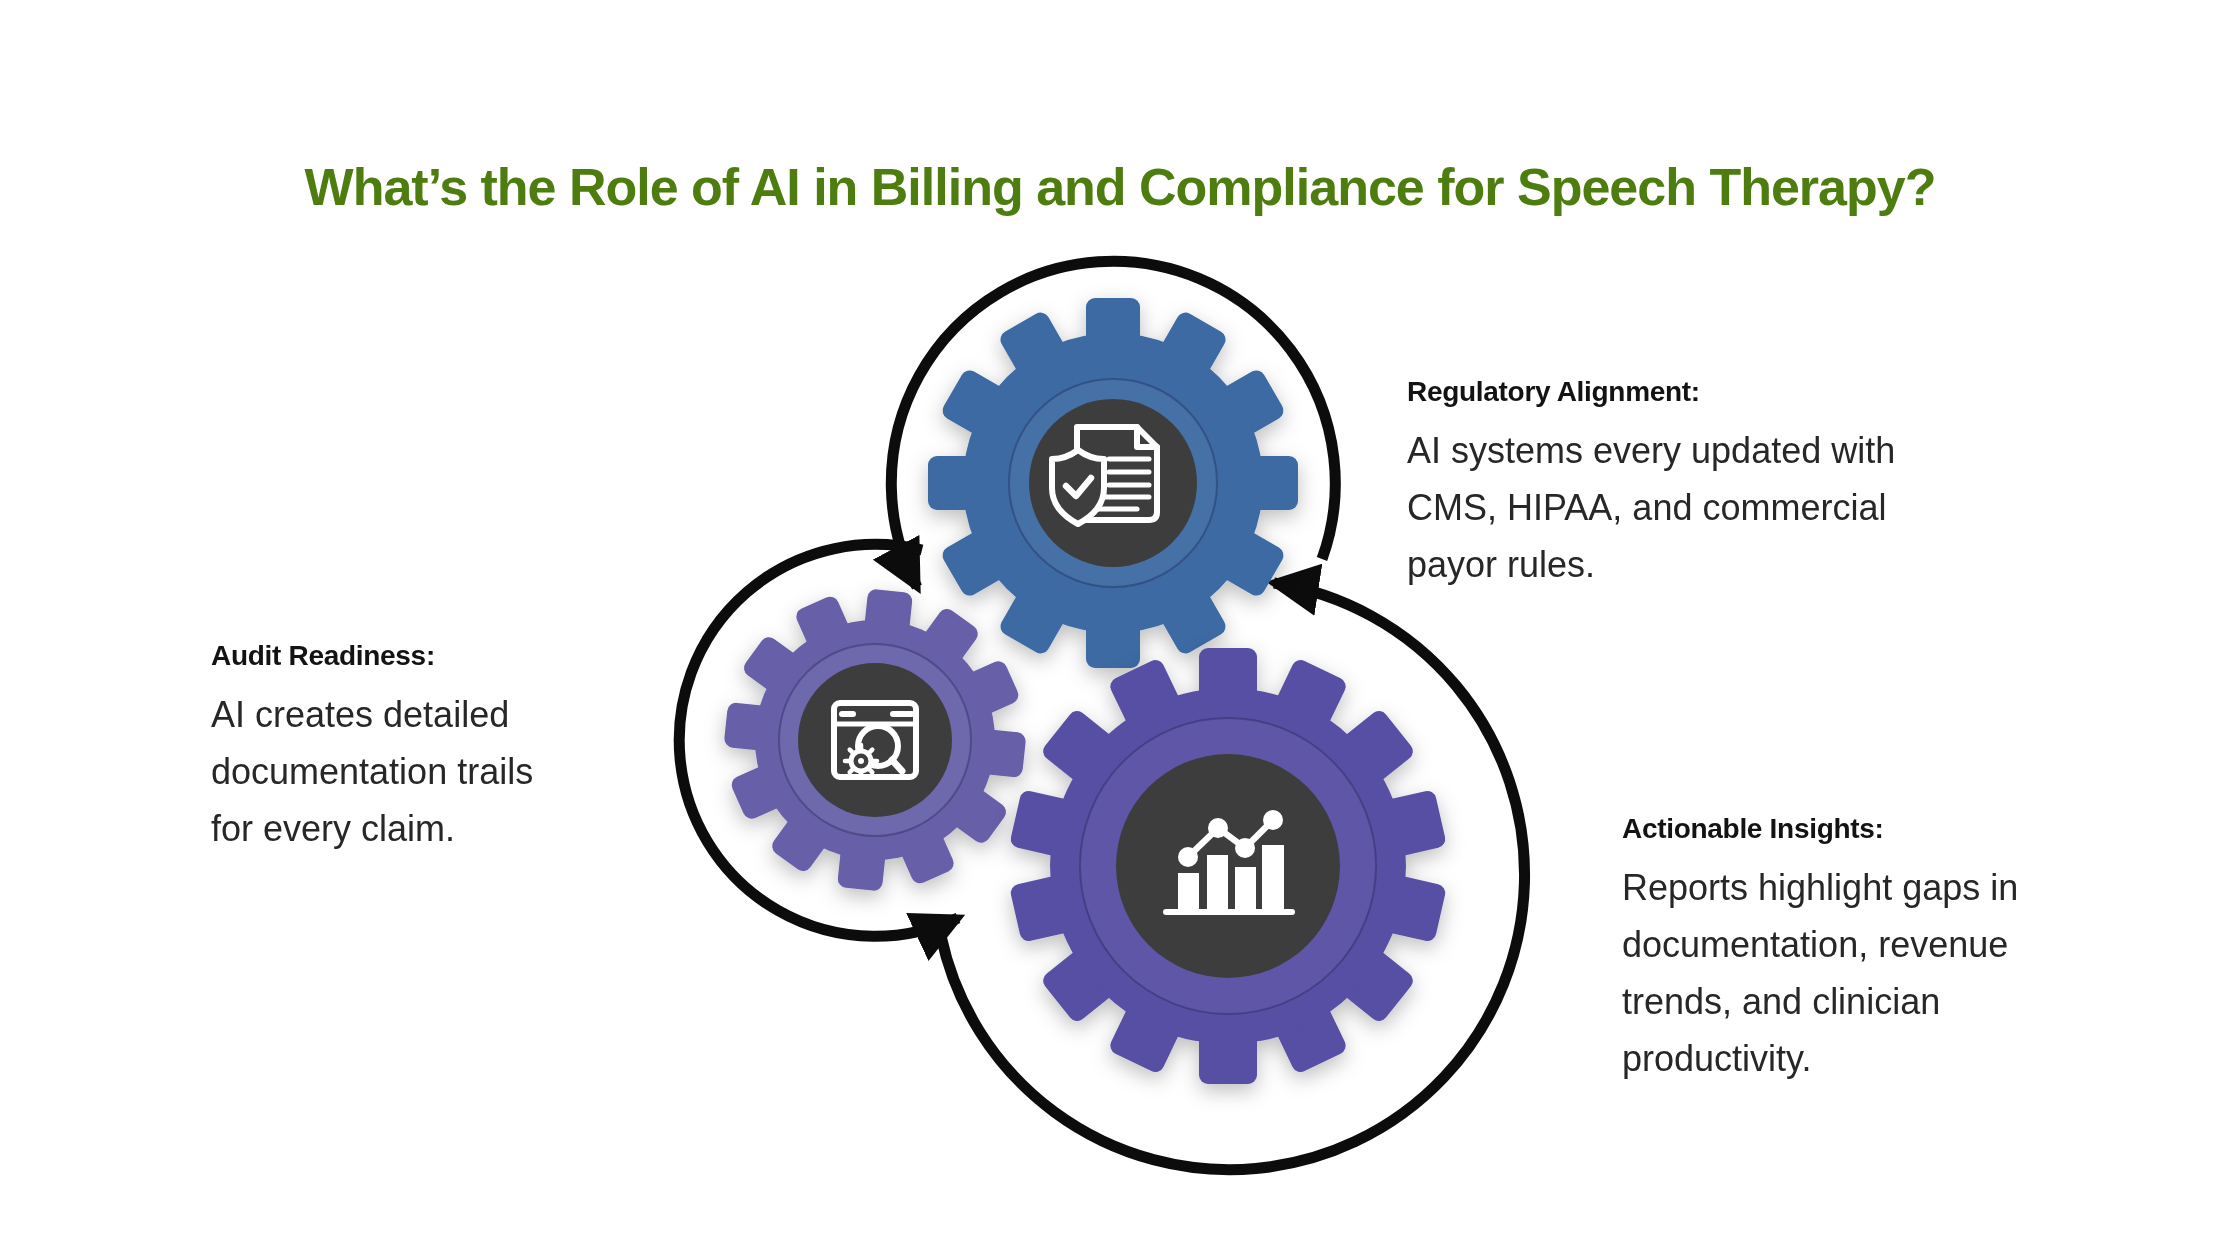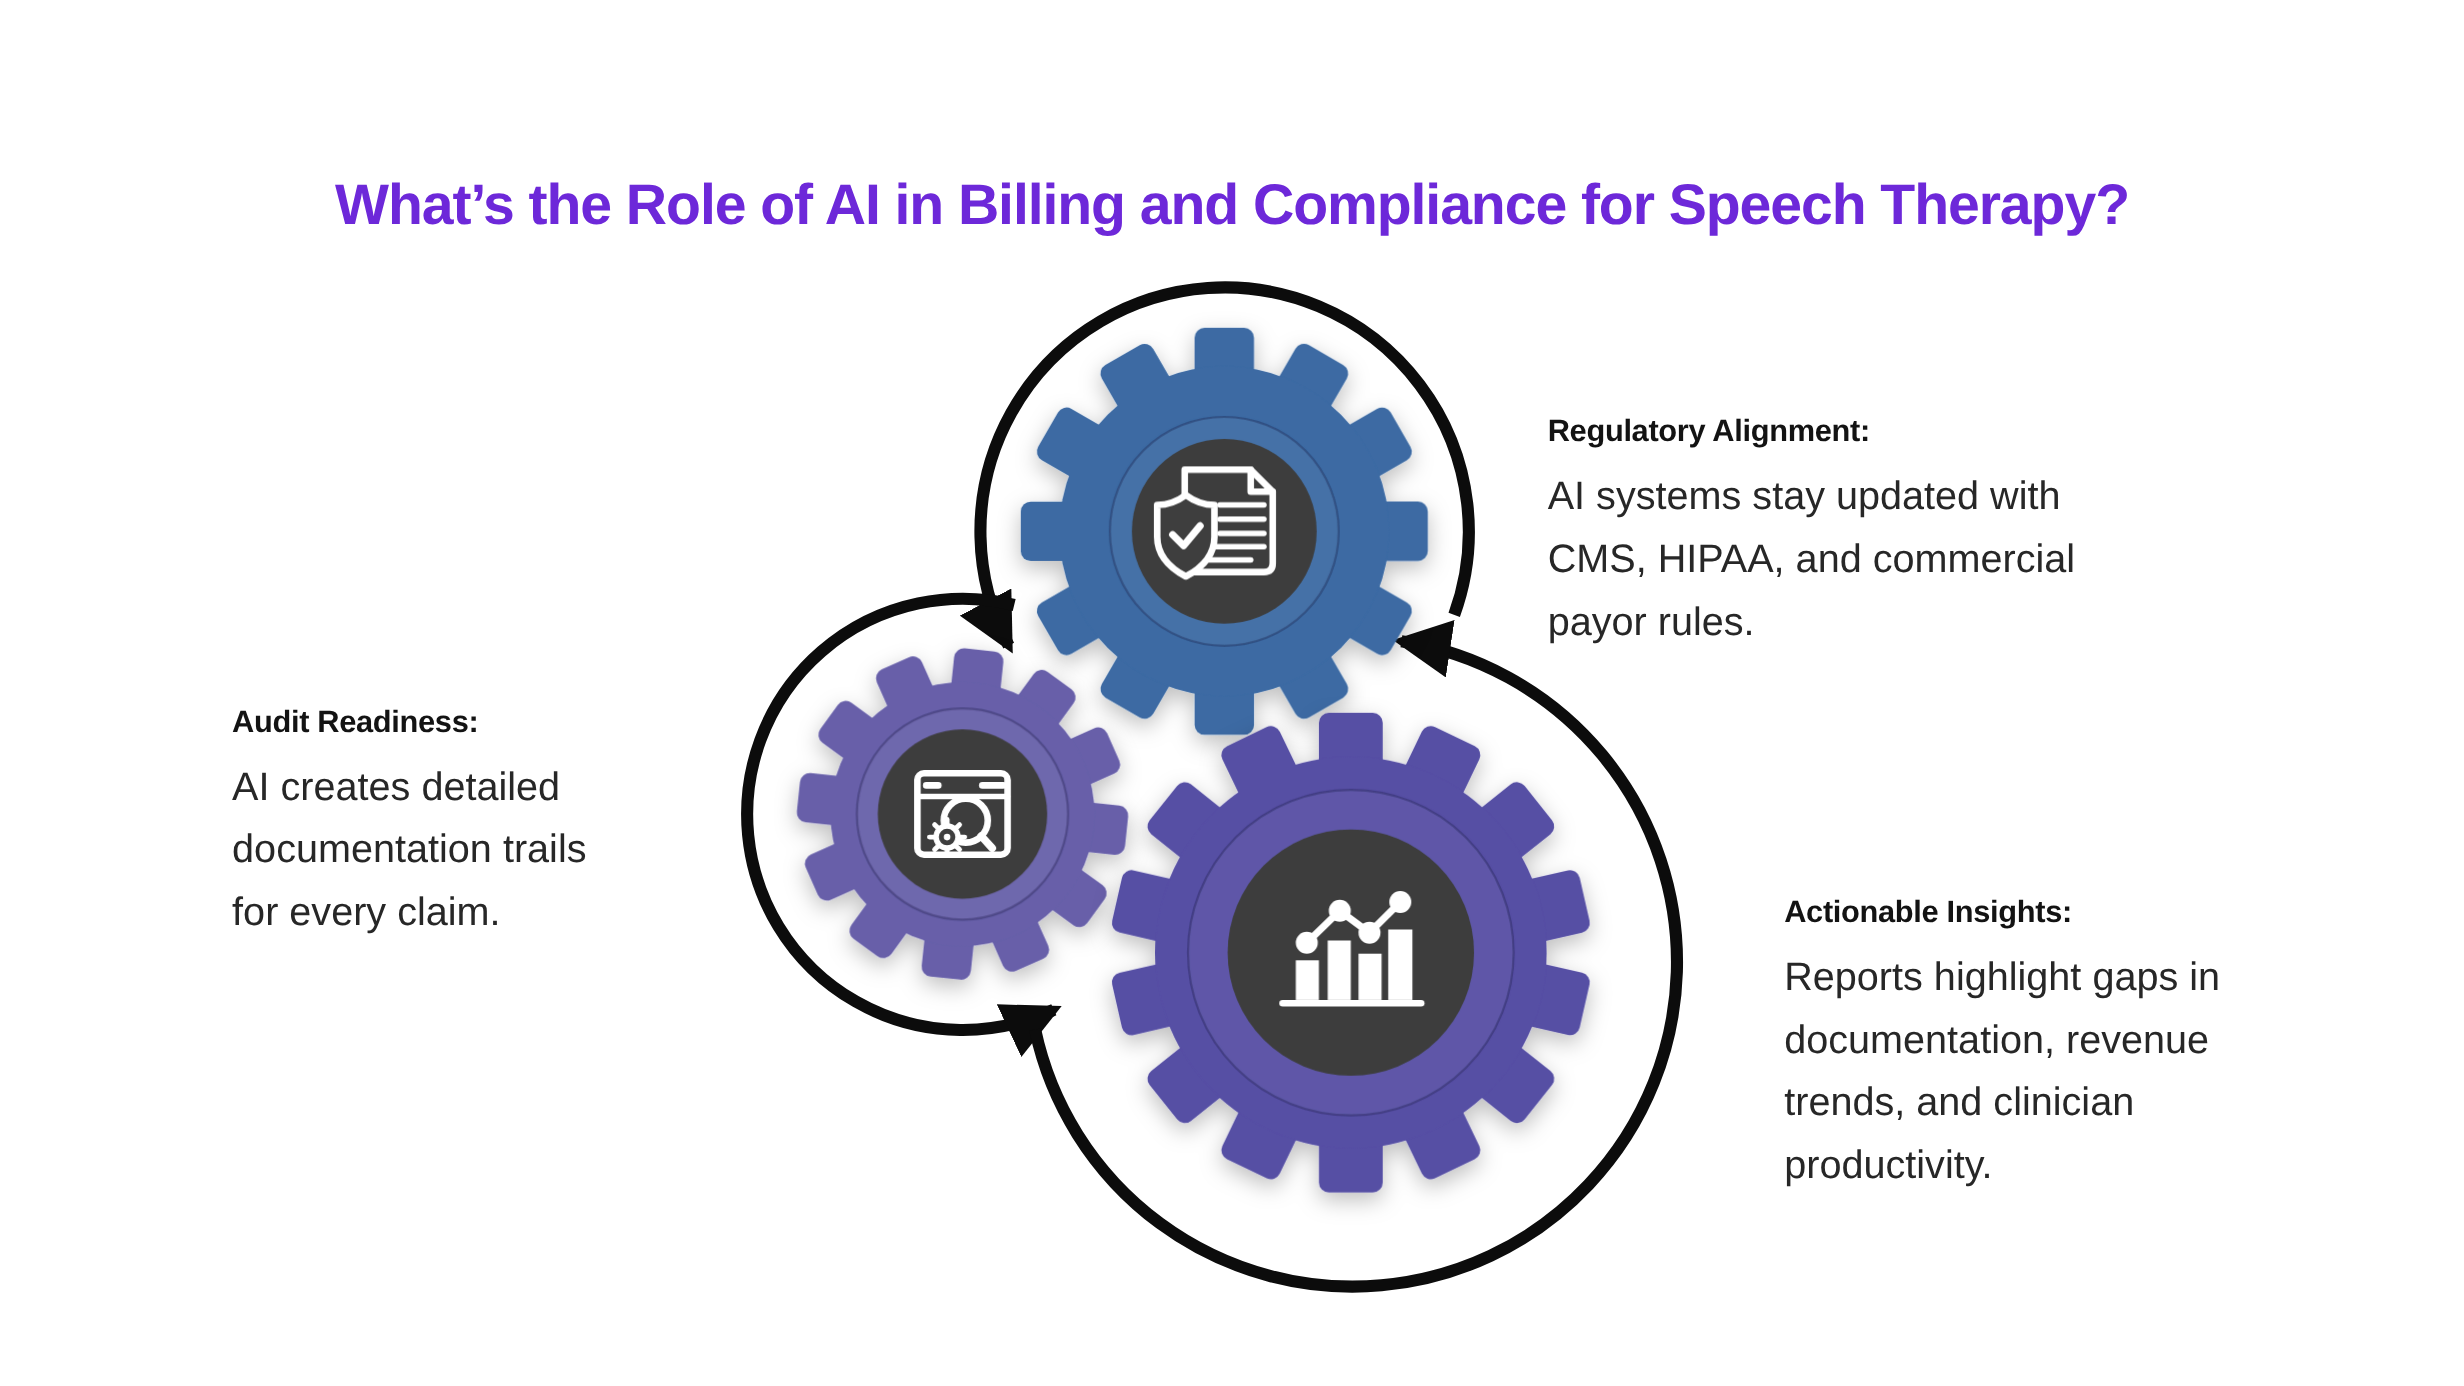--- a/index.html
+++ b/index.html
@@ -4,21 +4,21 @@
 <style>
   html,body{margin:0;padding:0;}
   body{
     width:2240px;height:1260px;position:relative;overflow:hidden;
     background:#ffffff;
     font-family:"Liberation Sans","DejaVu Sans",sans-serif;
   }
   .page-title{
     position:absolute;left:0;right:0;top:122px;
     text-align:center;font-size:52px;font-weight:bold;letter-spacing:-1px;
-    color:#6d28d9;
+    color:#4d7c0f;
   }
   .diagram-svg{position:absolute;left:0;top:0;width:2240px;height:1260px;}
   .annotation{position:absolute;}
   .annotation h2{
     margin:0 0 14px 0;font-size:28px;font-weight:bold;color:#131313;letter-spacing:-0.3px;
   }
   .annotation p{
     margin:0;font-size:36px;line-height:57px;color:#272727;white-space:pre-line;
   }
   .annotation-regulatory{left:1407px;top:376px;width:560px;}
@@ -162,21 +162,21 @@
       <circle cx="-40" cy="-9" r="10"></circle>
         <circle cx="-10" cy="-38" r="10"></circle>
       <circle cx="17" cy="-18" r="10"></circle>
         <circle cx="45" cy="-46" r="10"></circle>
     </g>
   </g>
 </svg>
 
 <div class="annotation annotation-regulatory">
   <h2>Regulatory Alignment:</h2>
-  <p>AI systems stay updated with
+  <p>AI systems every updated with
 CMS, HIPAA, and commercial
 payor rules.</p>
 </div>
 
 <div class="annotation annotation-audit">
   <h2>Audit Readiness:</h2>
   <p>AI creates detailed
 documentation trails
 for every claim.</p>
 </div>

